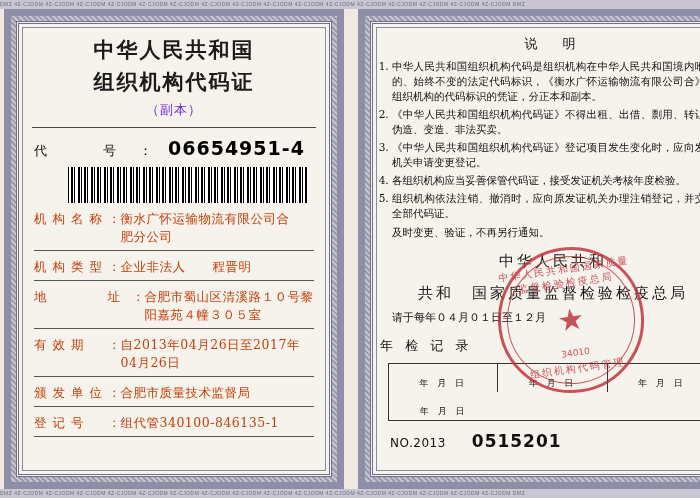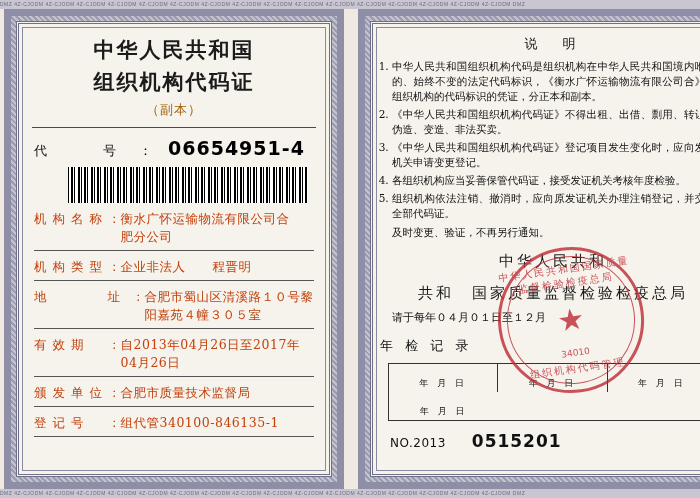--- a/index.html
+++ b/index.html
@@ -82,21 +82,21 @@
     font-size: 21px;
     letter-spacing: 2px;
     color: #1b1b1b;
     margin-top: 6px;
     line-height: 26px;
   }
   .title-sub {
     text-align: center;
     font-family: "DejaVu Serif", serif;
     font-size: 13px;
-    color: #a16207;
+    color: #6d28d9;
     margin-top: 6px;
     letter-spacing: 1px;
   }
   .rule {
     height: 1px;
     background: #4a4a4a;
     margin: 8px 6px 0 6px;
   }
   .code-row {
     display: flex;

